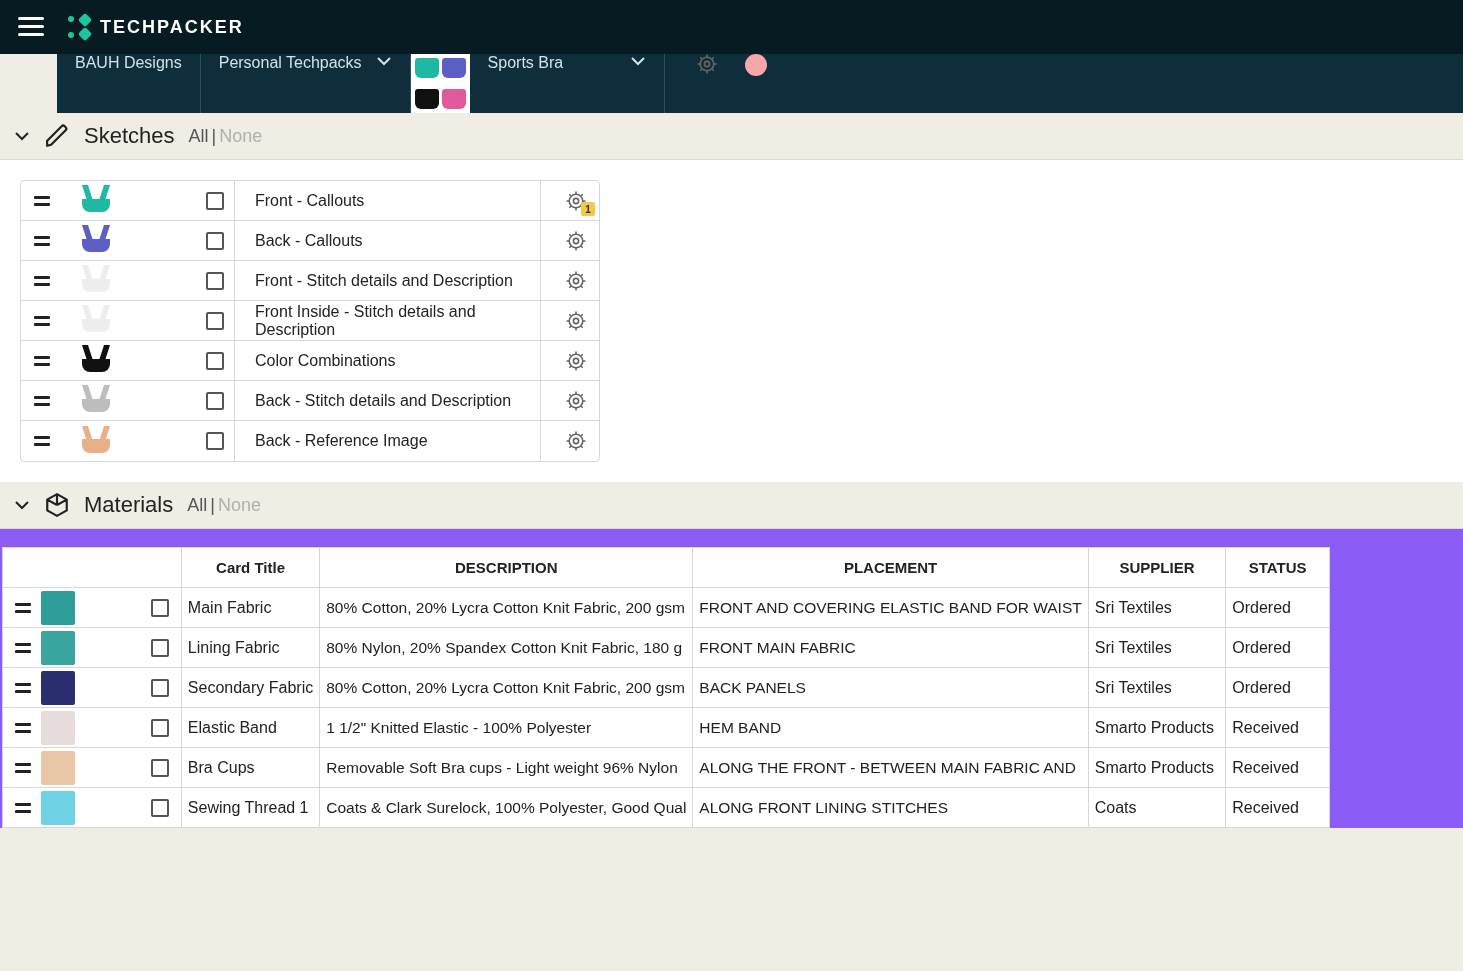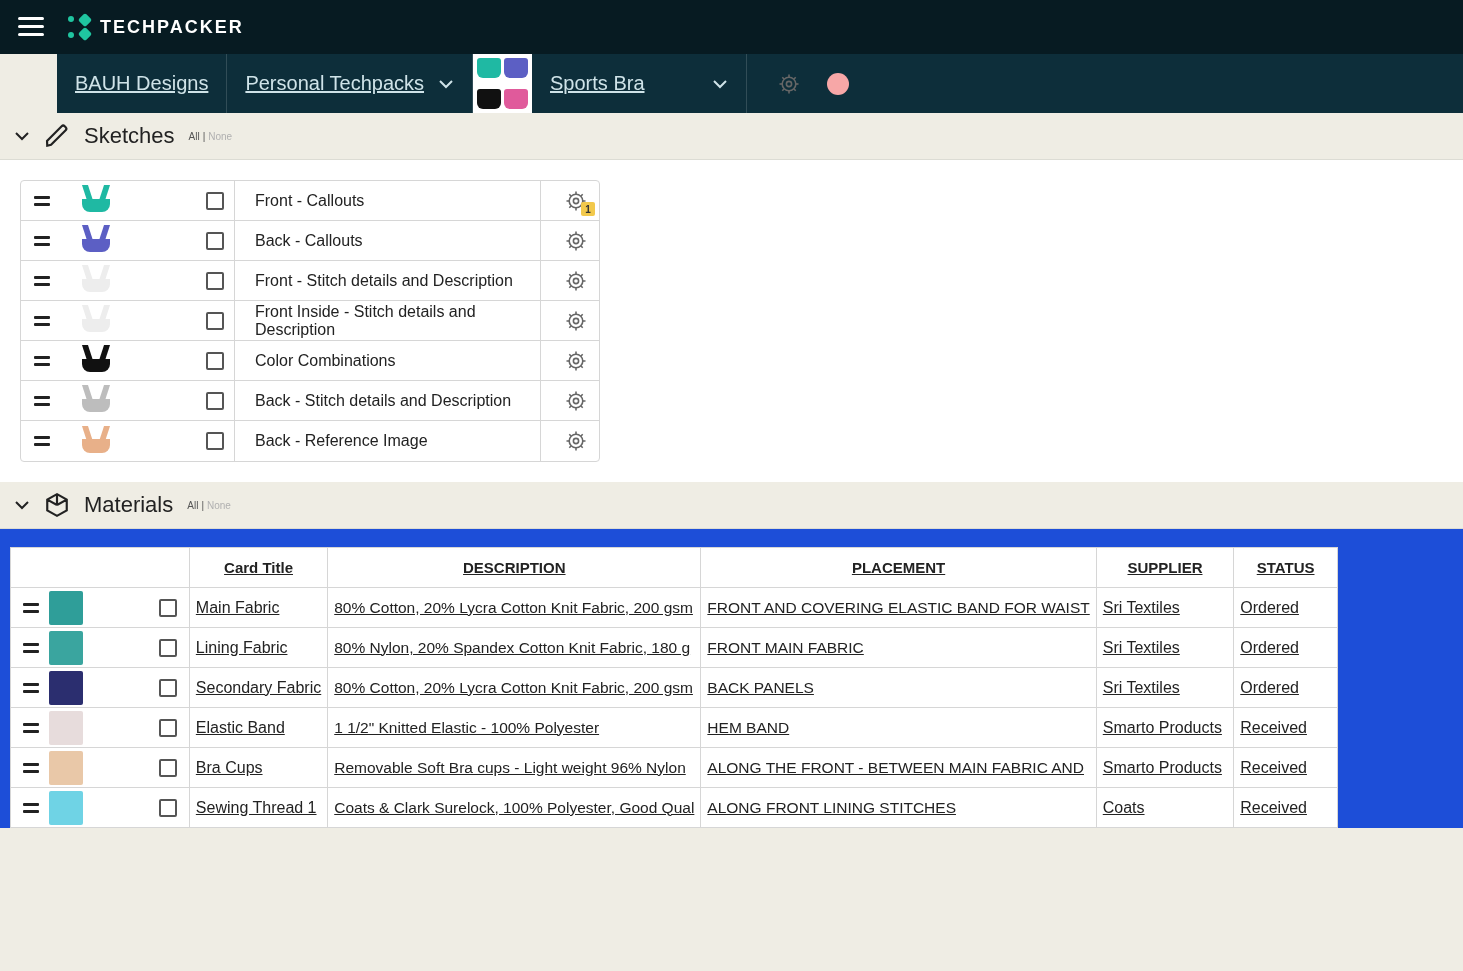--- a/index.html
+++ b/index.html
@@ -64,26 +64,25 @@
   
   .subbar {
     height: var(--subheader-h);
     background: var(--dark-bg);
     margin-left: 57px;
     display: flex;
     align-items: center;
   }
   .subbar .cell {
     height: 100%;
-    display: flex; align-items: center;
+    display: flex; align-items: flex-start;
     padding: 0 18px;
     border-right: 1px solid rgba(255,255,255,0.15);
     color: #cfe3e8;
-    font-size: 20px;
-    text-decoration: underline;
+    font-size: 16px;
   }
   .subbar .cell svg { margin-left: 14px; }
   .product-thumb {
     width: 59px; height: 59px; background:#fff; position:relative; overflow:hidden;
     flex:0 0 auto;
   }
   .product-thumb .mini { position:absolute; width:24px; height:20px; border-radius:3px 3px 6px 6px;}
   .avatar {
     width: 22px; height:22px; border-radius:50%; background: var(--pink);
     margin-left: 28px;
@@ -95,21 +94,21 @@
     padding: 10px 14px;
     background: var(--beige);
     border-bottom: 1px solid #dcdcd4;
   }
   .section-head .chev {
     width:16px;height:16px; display:flex;align-items:center;justify-content:center;
   }
   .section-head .title {
     font-size: 22px; font-weight: 500; color:#222;
   }
-  .section-head .allnone { font-size:10px; color:#555; }
+  .section-head .allnone { font-size:18px; color:#555; }
   .section-head .allnone .none { color:#b0b0b0; }
   .section-head .allnone .sep { margin:0 3px;}
 
   
   .sketch-wrap { background:#fff; padding:20px; }
   .sketch-table {
     border:1px solid var(--border); border-radius:4px; overflow:hidden;
     width: 580px;
     background:#fff;
   }
@@ -141,21 +140,21 @@
     width:46px; display:flex; align-items:center; justify-content:center; position:relative;
   }
   .flag-badge {
     position:absolute; right:4px; bottom:4px; width:14px; height:14px;
     background:#F2C94C; border-radius:2px;
     display:flex;align-items:center;justify-content:center;
     font-size:10px;font-weight:700;color:#333;
   }
 
   
-  .mat-wrap { background:#1d4ed8; padding:18px 0 0 10px;text-decoration:underline; }
+  .mat-wrap { background:#8b5cf6; padding:18px 0 0 2px; }
   .mat-table {
     border:1px solid var(--border);
     width:1328px;
     border-collapse:collapse;
     background:#fff;
   }
   .mat-table th, .mat-table td {
     border:1px solid var(--border);
     padding:0 6px;
     height:40px;

